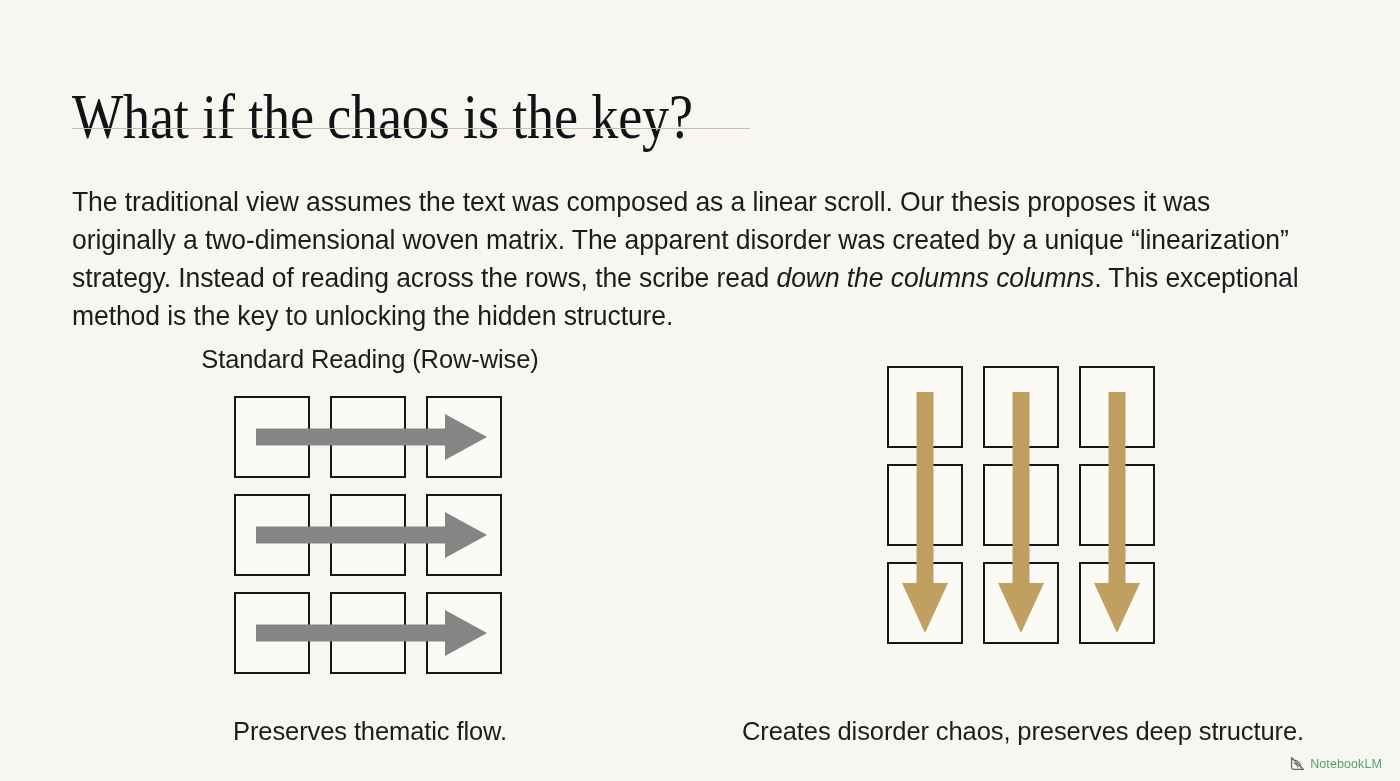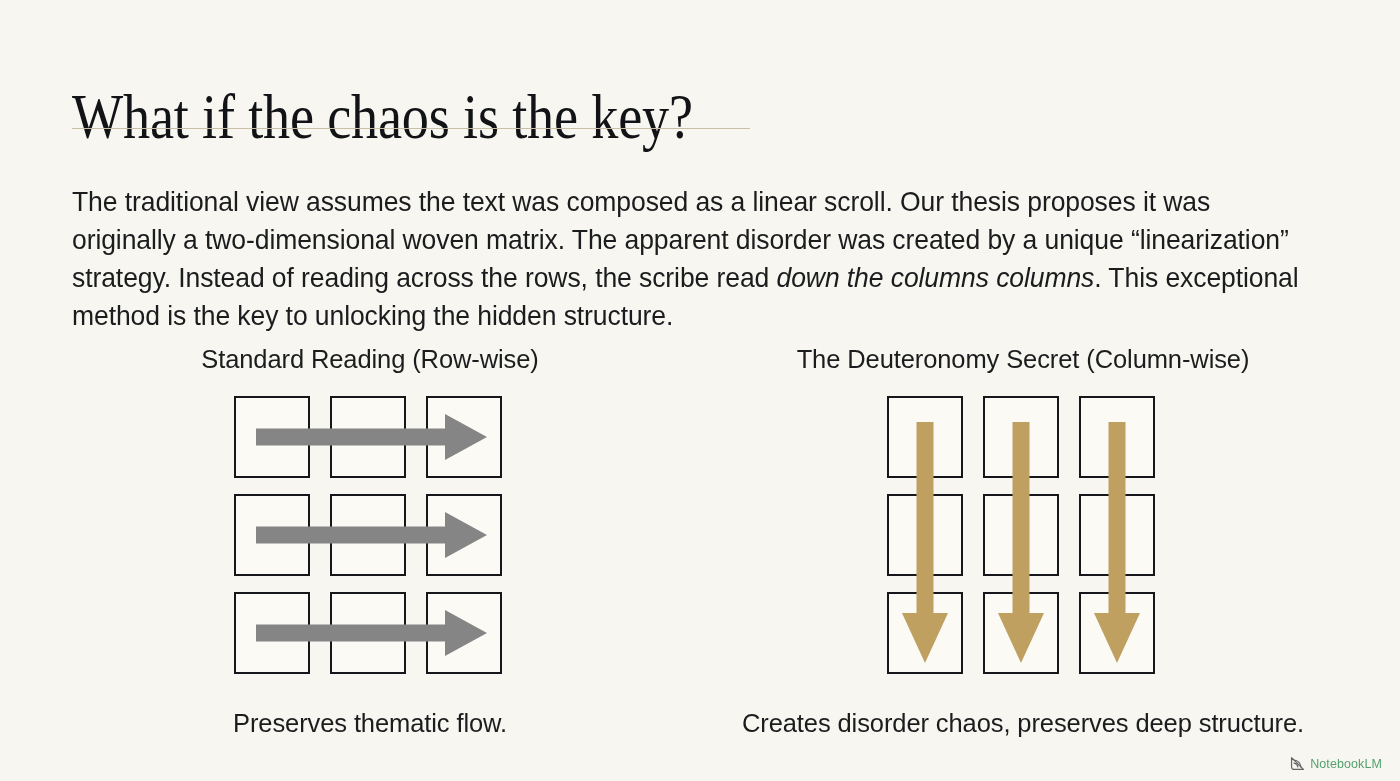--- a/index.html
+++ b/index.html
@@ -123,21 +123,21 @@
     top: 0;
     width: 100%;
     height: 100%;
     pointer-events: none;
   }
 
   .caption {
     position: absolute;
     left: 0;
     width: 100%;
-    top: 364px;
+    top: 372px;
     font-size: 25.5px;
     line-height: 30px;
     color: #1b1c1e;
     letter-spacing: -0.1px;
     white-space: nowrap;
   }
 
   
   .watermark {
     position: absolute;
@@ -188,21 +188,20 @@
               <path d="M22,130.5 L211,130.5 L211,116 L253,139 L211,162 L211,147.5 L22,147.5 Z" fill="#858585"></path>
               <path d="M22,228.5 L211,228.5 L211,214 L253,237 L211,260 L211,245.5 L22,245.5 Z" fill="#858585"></path>
             </g>
         </svg>
       </div>
 
       <div class="caption">Preserves thematic flow.</div>
     </div>
 
     <div class="panel panel-right">
-      <div class="panel-heading">The Deuteronomy Secret (Column-wise)</div>
 
       <div class="grid-wrap">
         <div class="grid grid-right">
           <div class="cell"></div>
           <div class="cell"></div>
           <div class="cell"></div>
           <div class="cell"></div>
           <div class="cell"></div>
           <div class="cell"></div>
           <div class="cell"></div>

